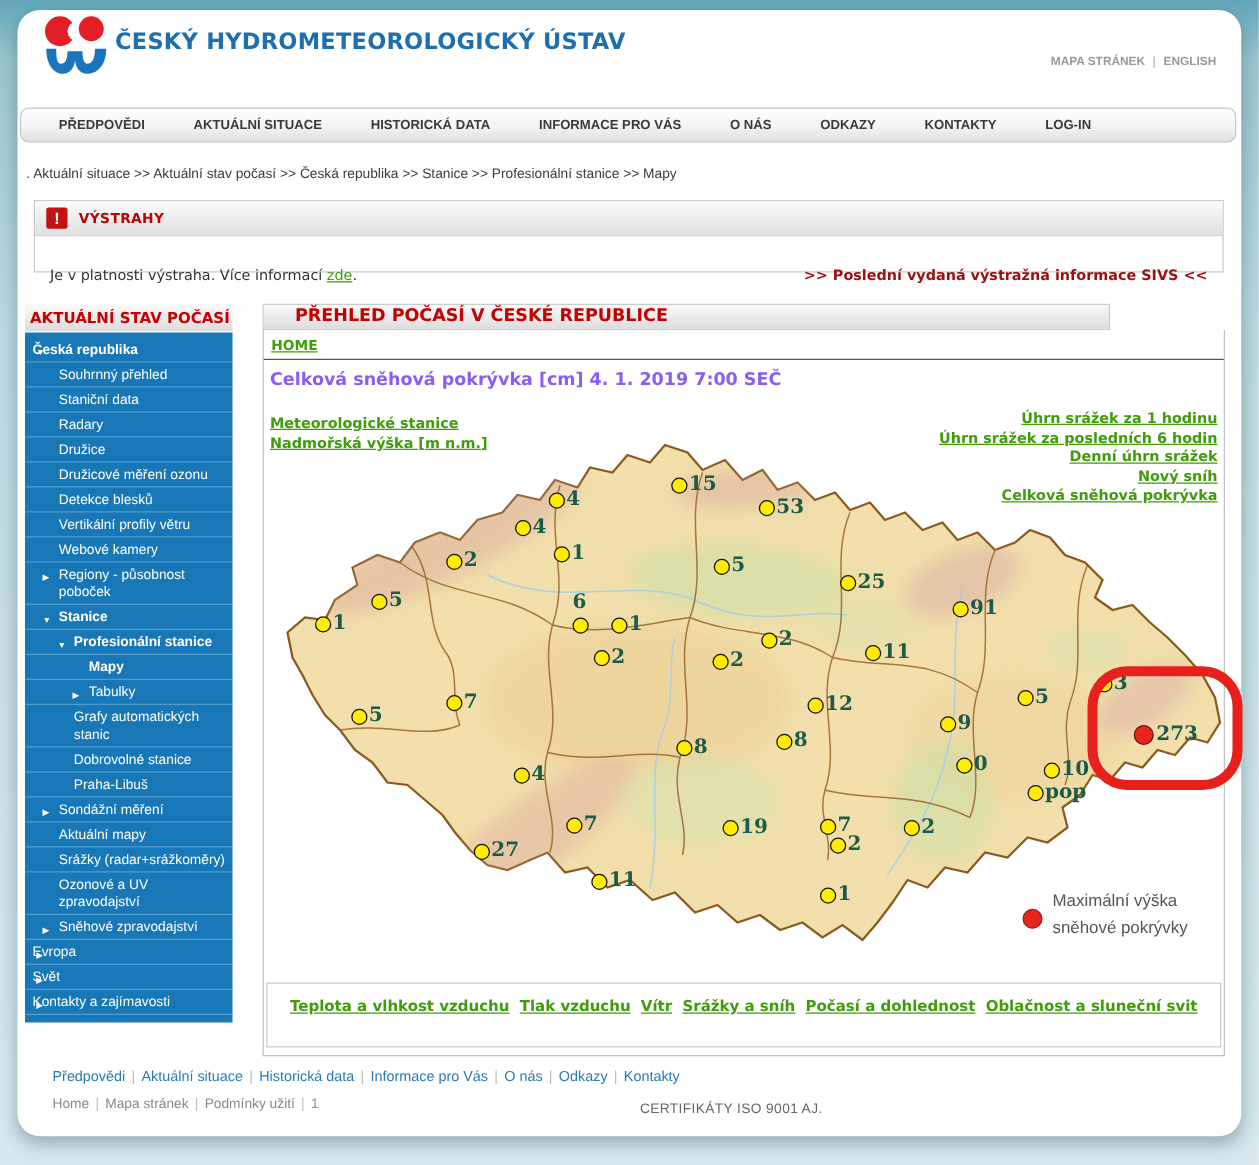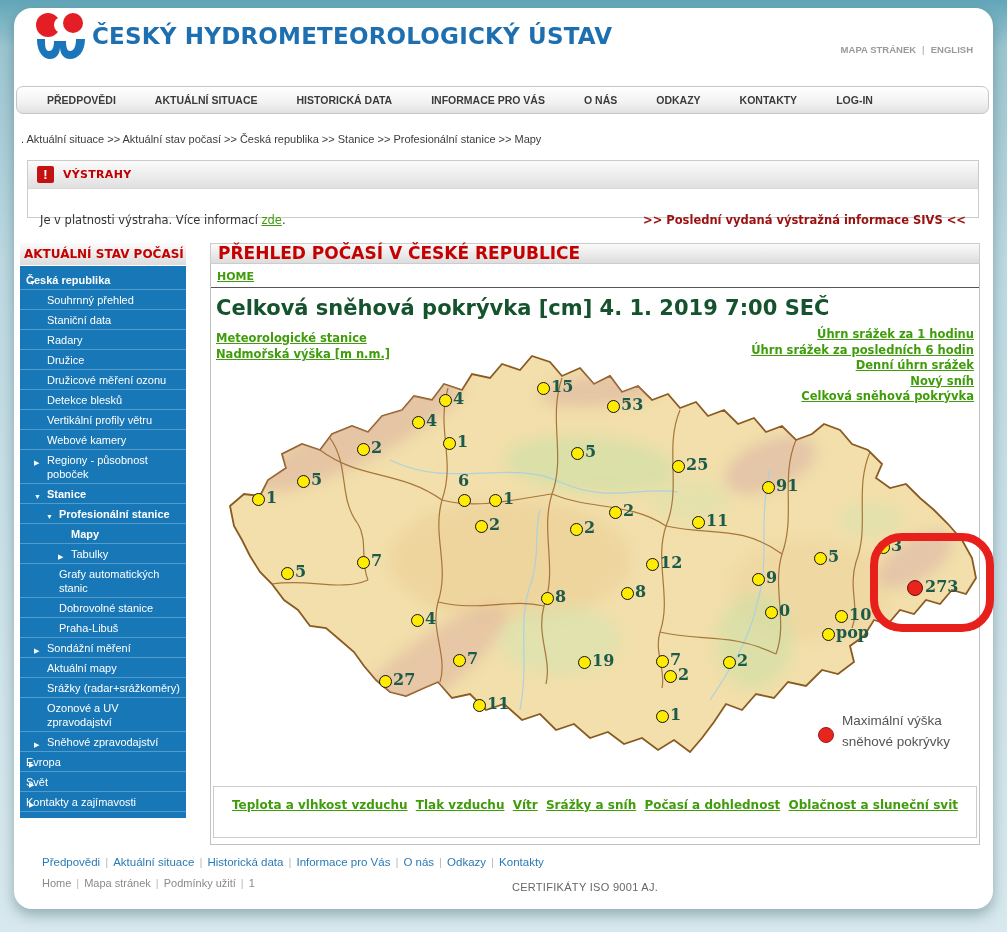--- a/index.html
+++ b/index.html
@@ -6,21 +6,21 @@
   body{
     width:1007px;height:932px;position:relative;overflow:hidden;
     font-family:"Liberation Sans",sans-serif;
     background:linear-gradient(180deg,#61a6b8 0%,#9cc6d1 5%,#bdd9e1 28%,#cfe3e9 70%,#d7e9ee 100%);
   }
   .card{position:absolute;left:14px;top:8px;width:979px;height:901px;background:#fff;
         border-radius:18px;box-shadow:0 6px 14px rgba(20,60,70,.35);}
   
   .logo{position:absolute;left:33px;top:12px;width:58px;height:50px;}
   .site-title{position:absolute;left:92px;top:23px;font-family:"DejaVu Sans",sans-serif;
-        font-size:23px;font-weight:bold;color:#1d6fb0;letter-spacing:.2px;}
+        font-size:18px;font-weight:bold;color:#1d6fb0;letter-spacing:.2px;}
   .toplinks{position:absolute;right:34px;top:44px;font-size:9.5px;font-weight:bold;color:#9a9a9a;}
   .toplinks a{color:#9a9a9a;text-decoration:none;cursor:pointer;}
   .toplinks .sep{margin:0 6px;color:#c0c0c0;}
   
   .navbar{position:absolute;left:16px;top:86px;width:973px;height:28px;box-sizing:border-box;
         background:linear-gradient(#ffffff,#f3f3f3 55%,#e1e1e1);border:1px solid #c6c6c6;border-radius:7px;
         display:flex;align-items:center;padding-left:30px;gap:39px;}
   .nav-item{font-size:10.5px;font-weight:bold;color:#3a3a3a;white-space:nowrap;cursor:pointer;}
   
   .breadcrumb{position:absolute;left:21px;top:133px;font-size:11px;color:#3c3c3c;}
@@ -43,30 +43,30 @@
   .side-menu li{position:relative;color:#fff;font-size:11px;line-height:14px;
         padding:2.5px 4px 2.5px 0;border-bottom:1px solid #4f9ccd;cursor:pointer;}
   .side-menu li.lvl0{padding-left:6px;}
   .side-menu li.lvl1{padding-left:27px;}
   .side-menu li.lvl2{padding-left:39px;}
   .side-menu li.lvl3{padding-left:51px;}
   .side-menu li.b{font-weight:bold;}
   .side-menu .arrow{position:absolute;font-size:7px;top:6px;}
   .lvl0 .arrow{left:9px;} .lvl1 .arrow{left:14px;} .lvl2 .arrow{left:26px;} .lvl3 .arrow{left:38px;}
   
-  .content-head{position:absolute;left:210px;top:243px;width:770px;height:21px;box-sizing:border-box;
+  .content-head{position:absolute;left:210px;top:243px;width:678px;height:21px;box-sizing:border-box;
         background:linear-gradient(#fafafa,#dddddd);border:1px solid #cccccc;
-        font-family:"DejaVu Sans",sans-serif;font-size:17px;font-weight:bold;color:#c40000;line-height:19px;padding-left:7px;}
+        font-family:"DejaVu Sans",sans-serif;font-size:14px;font-weight:bold;color:#c40000;line-height:19px;padding-left:25px;}
   .content-box{position:absolute;left:210px;top:264px;width:770px;height:581px;box-sizing:border-box;
         border:1px solid #c2c2c2;border-top:none;background:#fff;}
   .home{position:absolute;left:217px;top:270px;font-family:"DejaVu Sans",sans-serif;
         font-size:11px;font-weight:bold;color:#3f9c0a;text-decoration:underline;cursor:pointer;}
   .home-rule{position:absolute;left:211px;top:287px;width:768px;border-top:1px solid #555;}
   .map-title{position:absolute;left:216px;top:296px;margin:0;font-family:"DejaVu Sans",sans-serif;
-        font-size:21px;font-weight:bold;color:#14532d;}
+        font-size:14px;font-weight:bold;color:#8b5cf6;}
   .left-links{position:absolute;left:216px;top:330px;line-height:16px;}
   .right-links{position:absolute;right:33px;top:327px;text-align:right;line-height:15.5px;}
   .left-links a,.right-links a,.bottom-box a{display:block;font-family:"DejaVu Sans",sans-serif;
         font-size:11.5px;font-weight:bold;color:#3f9c0a;text-decoration:underline;cursor:pointer;}
   
   #map-wrap{position:absolute;left:210px;top:340px;width:770px;height:440px;}
   #map-svg{position:absolute;left:0;top:0;}
   .dot{position:absolute;width:13px;height:13px;border-radius:50%;background:#ffec00;border:1px solid #111;box-sizing:border-box;}
   .dot.max{width:16px;height:16px;background:#e8251d;border-color:#6d0c0c;}
   .dot-label{position:absolute;font-family:"DejaVu Serif",serif;font-weight:bold;font-size:16px;color:#1c5a4a;white-space:nowrap;}

